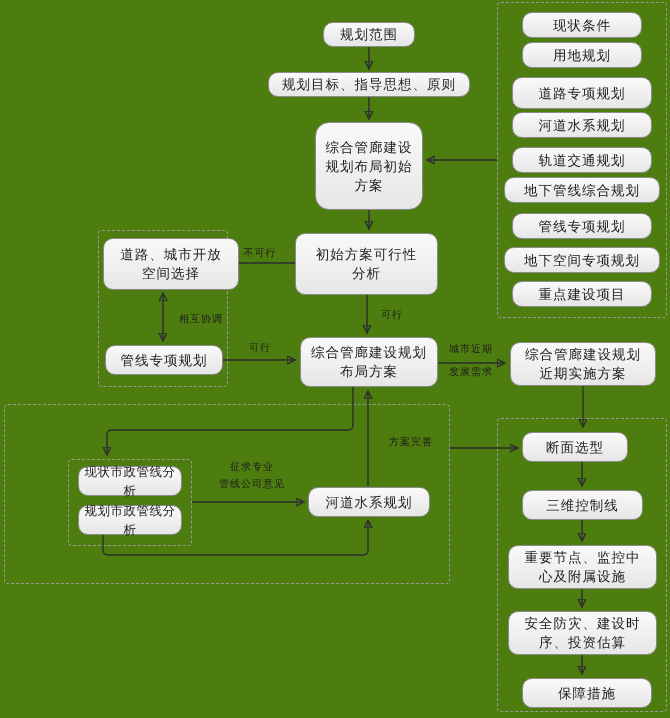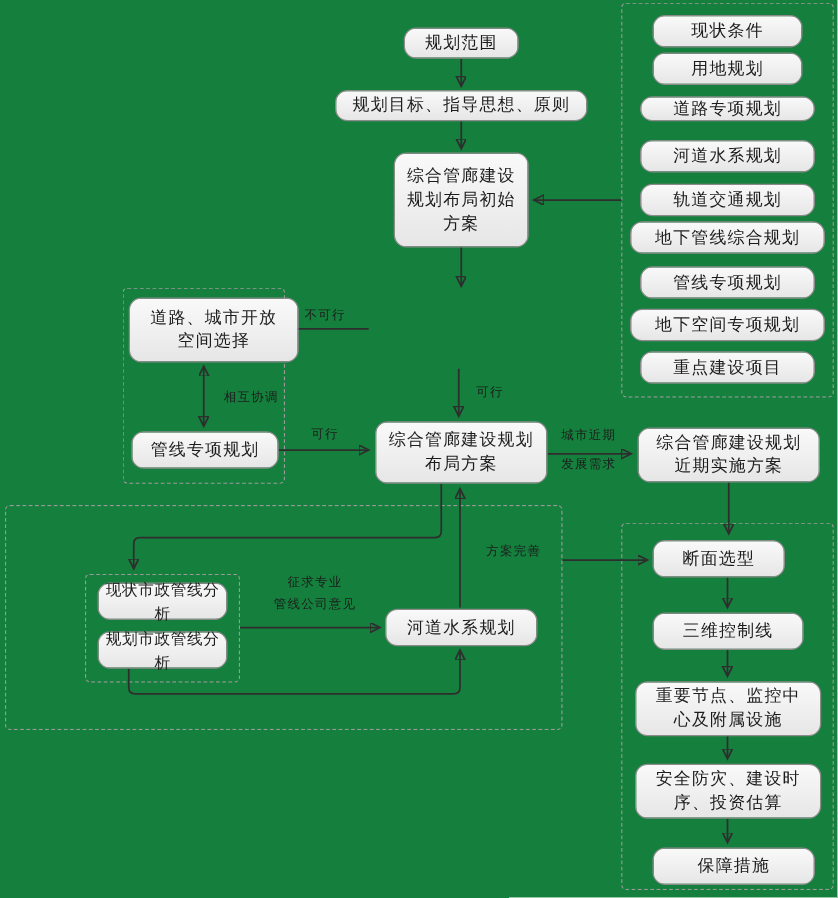--- a/index.html
+++ b/index.html
@@ -1,17 +1,17 @@
 <!DOCTYPE html>
 <html><head>
 <meta charset="utf-8">
 <style>
   html,body{margin:0;padding:0;background:#ffffff;}
   #stage{
-    position:relative;width:670px;height:718px;background:#15803d;overflow:hidden;
+    position:relative;width:670px;height:718px;background:#4d7c0f;overflow:hidden;
     font-family:"DejaVu Serif", serif;color:#1c1c1c;
   }
   
   .box{
     position:absolute;display:flex;align-items:center;justify-content:center;
     background:linear-gradient(180deg,#f9f9f9 0%,#efefef 55%,#e6e6e6 100%);
     border:1.4px solid #8b8b8b;border-radius:10px;
     font-size:13.5px;letter-spacing:1px;line-height:19px;
     text-align:center;white-space:pre-line;box-sizing:border-box;
   }
@@ -26,38 +26,38 @@
     position:absolute;font-size:10px;letter-spacing:1px;line-height:17px;
     text-align:center;white-space:pre-line;
   }
   
   svg.wires{position:absolute;left:0;top:0;}
   svg.wires path{stroke:#2e2e2e;stroke-width:1.4;fill:none;}
 
   
   .n-scope  {left:323px;top:22px; width:92px; height:25px;}
   .n-goals  {left:268px;top:72px; width:202px;height:25px;}
-  .n-initial{left:315px;top:122px;width:108px;height:76px;}
+  .n-initial{left:315px;top:122px;width:108px;height:88px;border-radius:14px;}
   .n-feas   {left:295px;top:233px;width:143px;height:62px;}
   .n-road   {left:103px;top:238px;width:136px;height:52px;}
   .n-pspec  {left:105px;top:345px;width:118px;height:30px;}
   .n-layout {left:300px;top:337px;width:138px;height:50px;}
   .n-near   {left:510px;top:342px;width:146px;height:44px;}
   .n-cur    {left:78px; top:466px;width:104px;height:30px;}
   .n-plan   {left:78px; top:505px;width:104px;height:30px;}
   .n-corr   {left:308px;top:487px;width:122px;height:30px;}
   .n-cross  {left:522px;top:432px;width:106px;height:30px;}
   .n-ctrl   {left:522px;top:490px;width:121px;height:30px;}
   .n-key    {left:508px;top:545px;width:149px;height:44px;}
   .n-safe   {left:508px;top:611px;width:149px;height:44px;}
   .n-guard  {left:522px;top:678px;width:130px;height:30px;}
   
   .ri1{left:522px;top:12px; width:120px;height:26px;}
   .ri2{left:522px;top:42px; width:120px;height:26px;}
-  .ri3{left:512px;top:77px; width:140px;height:20px;}
+  .ri3{left:512px;top:77px; width:140px;height:32px;}
   .ri4{left:512px;top:112px;width:140px;height:26px;}
   .ri5{left:512px;top:147px;width:140px;height:26px;}
   .ri6{left:504px;top:177px;width:156px;height:26px;}
   .ri7{left:512px;top:213px;width:140px;height:26px;}
   .ri8{left:504px;top:247px;width:156px;height:26px;}
   .ri9{left:512px;top:281px;width:140px;height:26px;}
   
   .c-right-top   {left:497px;top:2px;  width:170px;height:316px;}
   .c-right-bottom{left:497px;top:418px;width:170px;height:294px;}
   .c-left        {left:98px; top:230px;width:130px;height:157px;}
@@ -108,20 +108,22 @@
     <path d="M582,520 V540" marker-end="url(#ah)"></path>
     <path d="M582,589 V606" marker-end="url(#ah)"></path>
     <path d="M582,655 V673" marker-end="url(#ah)"></path>
   </svg>
 
   <div class="box n-scope">规划范围</div>
   <div class="box n-goals">规划目标、指导思想、原则</div>
   <div class="box n-initial">综合管廊建设
 规划布局初始
 方案</div>
+  <div class="box n-feas">初始方案可行性
+分析</div>
   <div class="box n-road">道路、城市开放
 空间选择</div>
   <div class="box n-pspec">管线专项规划</div>
   <div class="box n-layout">综合管廊建设规划
 布局方案</div>
   <div class="box n-near">综合管廊建设规划
 近期实施方案</div>
   <div class="box sm n-cur">现状市政管线分析</div>
   <div class="box sm n-plan">规划市政管线分析</div>
   <div class="box n-corr">河道水系规划</div>

